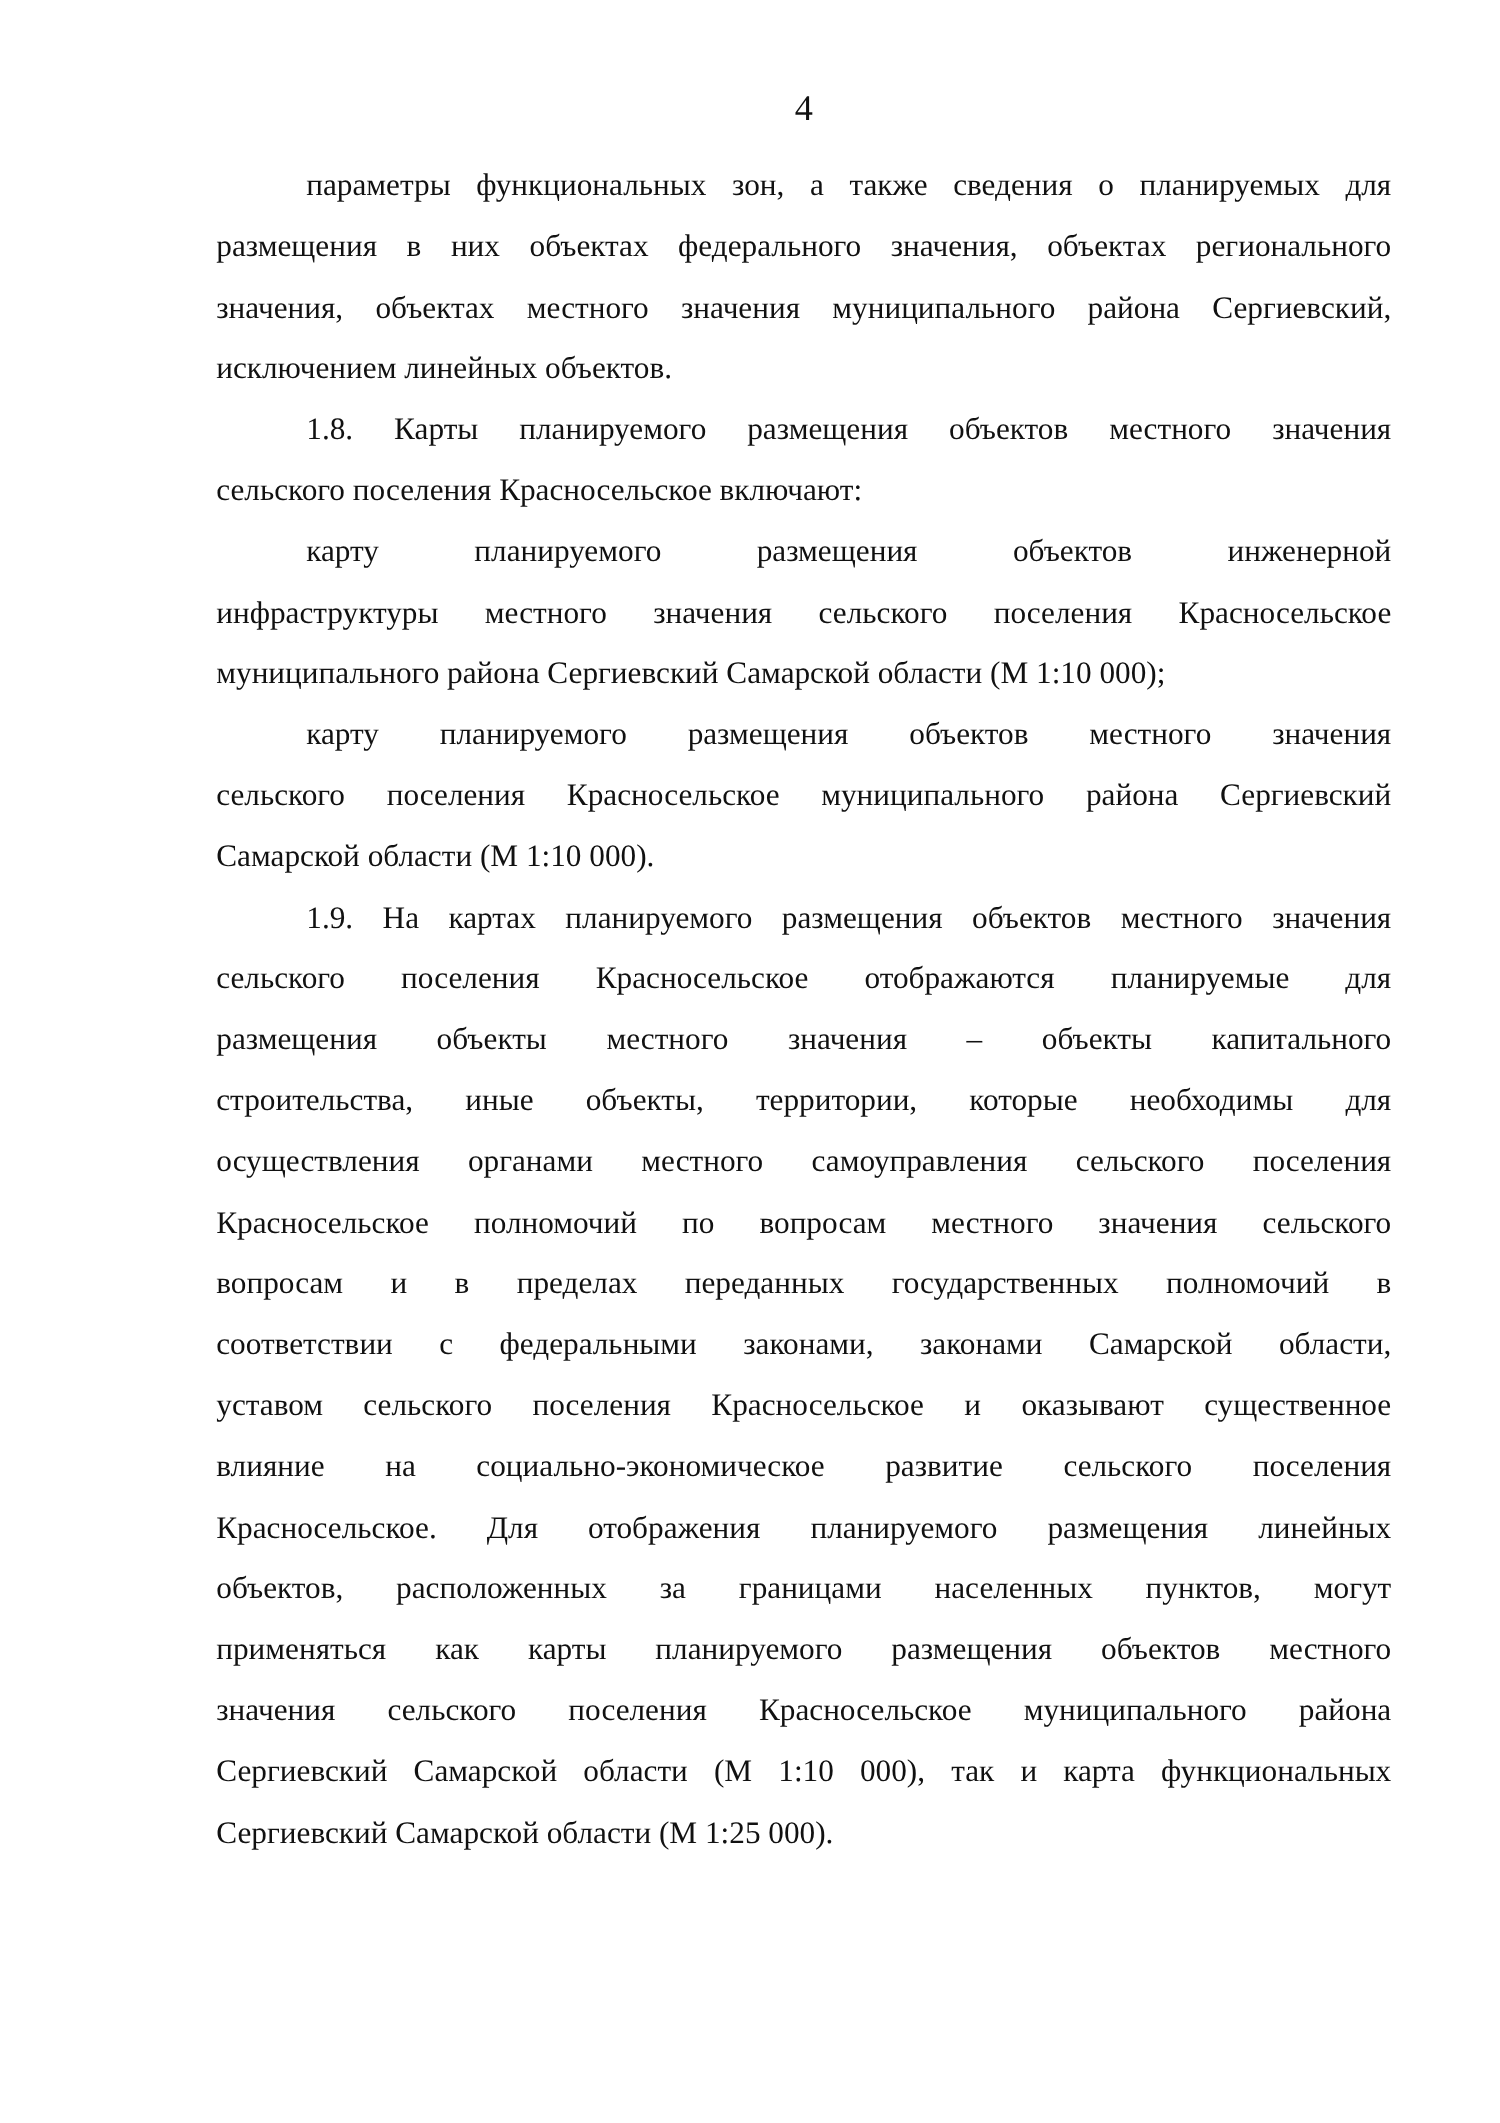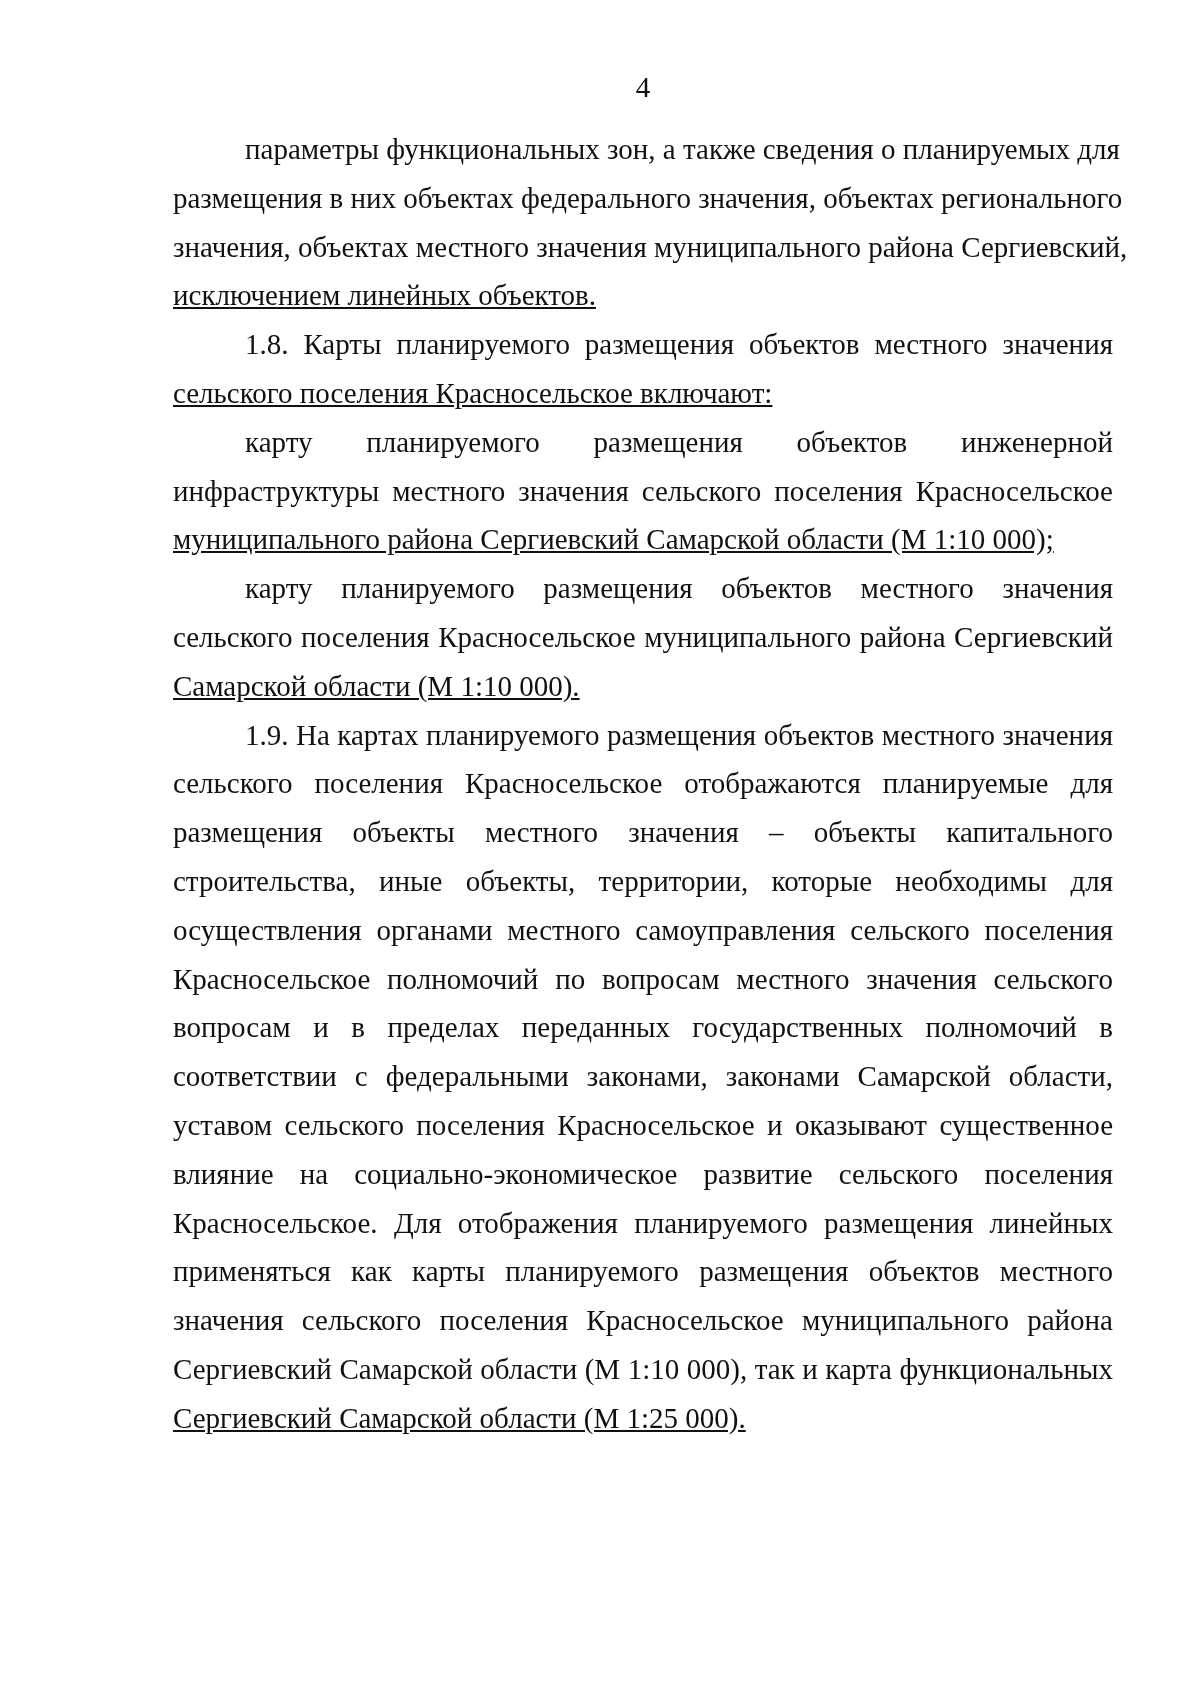--- a/index.html
+++ b/index.html
@@ -25,34 +25,33 @@
     line-height: 34px;
   }
   .body-text {
     position: absolute;
     left: 173px;
     top: 125px;
     width: 940px;
   }
   .line {
     display: block;
-    font-size: 29px;
+    font-size: 25px;
     height: 48.8px;
     line-height: 48.8px;
     white-space: nowrap;
     text-align: justify;
     text-align-last: justify;
   }
   .line.indent {
     padding-left: 72px;
   }
   .line.last {
     text-align: center;
     text-align-last: left;
-    text-decoration: underline;
   }
 </style>
 </head>
 <body>
 
 <div class="page-number">4</div>
 
 <div class="body-text">
   <span class="line indent">параметры функциональных зон, а также сведения о планируемых для</span>
   <span class="line">размещения в них объектах федерального значения, объектах регионального</span>
@@ -70,17 +69,18 @@
   <span class="line">сельского поселения Красносельское отображаются планируемые для</span>
   <span class="line">размещения объекты местного значения – объекты капитального</span>
   <span class="line">строительства, иные объекты, территории, которые необходимы для</span>
   <span class="line">осуществления органами местного самоуправления сельского поселения</span>
   <span class="line">Красносельское полномочий по вопросам местного значения сельского</span>
   <span class="line">вопросам и в пределах переданных государственных полномочий в</span>
   <span class="line">соответствии с федеральными законами, законами Самарской области,</span>
   <span class="line">уставом сельского поселения Красносельское и оказывают существенное</span>
   <span class="line">влияние на социально-экономическое развитие сельского поселения</span>
   <span class="line">Красносельское. Для отображения планируемого размещения линейных</span>
+  <span class="line">объектов, расположенных за границами населенных пунктов, могут</span>
   <span class="line">применяться как карты планируемого размещения объектов местного</span>
   <span class="line">значения сельского поселения Красносельское муниципального района</span>
   <span class="line">Сергиевский Самарской области (М 1:10 000), так и карта функциональных</span>
   <span class="line last">Сергиевский Самарской области (М 1:25 000).</span>
 </div>
 
 </body></html>

